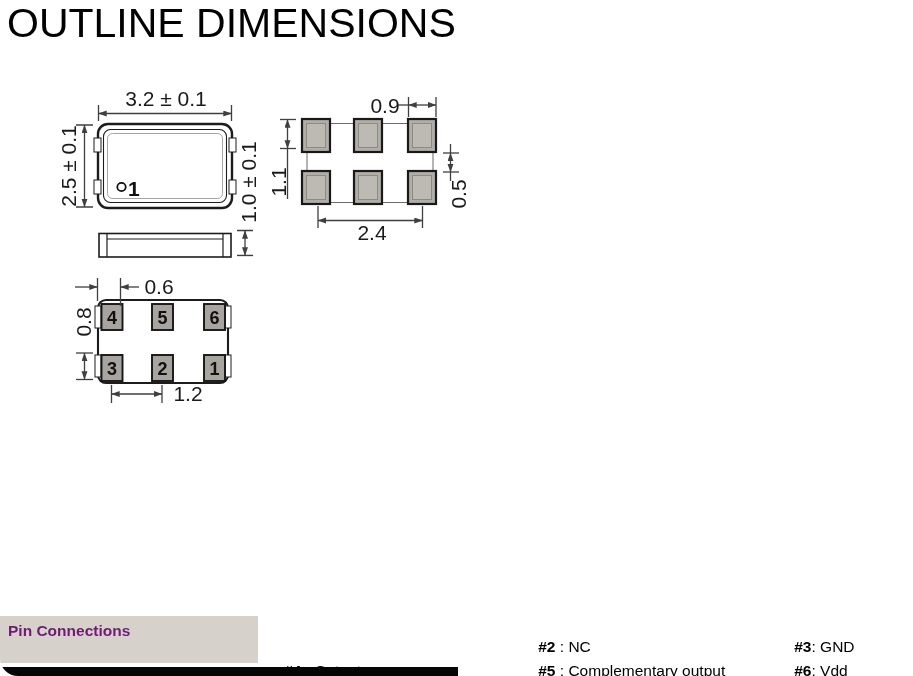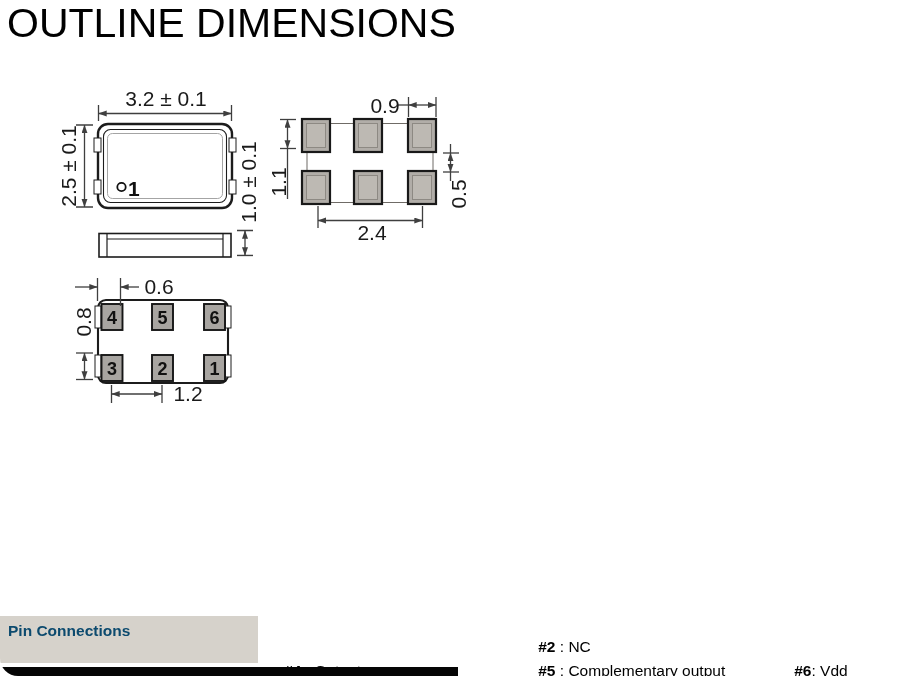--- a/index.html
+++ b/index.html
@@ -22,21 +22,21 @@
   .padin{fill:#bdb9b3;stroke:#8d8983;stroke-width:1;}
   .pin{fill:#a8a5a1;stroke:#161616;stroke-width:1.9;}
   .pintxt{font:600 18px "Liberation Sans",sans-serif;fill:#111;}
   .pin1c{fill:#ffffff;stroke:#111;stroke-width:1.8;}
   .pin1t{font:700 21px "Liberation Sans",sans-serif;fill:#111;}
   .dim line{stroke:#3f3f3f;stroke-width:1.3;}
   .dim text{font:21px "Liberation Sans",sans-serif;fill:#1a1a1a;}
 
   
   .pc-head{position:absolute;left:0;top:616px;width:258px;height:47px;background:#d6d2cb;
-           box-sizing:border-box;padding:6px 10px 0 8px;font-size:15.5px;font-weight:700;color:#0c4a6e;}
+           box-sizing:border-box;padding:6px 10px 0 8px;font-size:15.5px;font-weight:700;color:#701a75;}
   .pc-entry{position:absolute;font-size:15.5px;color:#000;white-space:pre;}
   .pc-entry b{font-weight:700;}
   .pc-entry .pcv{white-space:pre;}
   .footer-bar{position:absolute;left:0;top:667px;width:458px;height:9px;background:#050505;}
 </style>
 </head>
 <body>
 
 <div class="page">
 
@@ -219,18 +219,21 @@
 
   <div class="pc-entry" style="left:267px;top:644px;">
     <b>#4</b><span class="pcv"> : Output</span>
   </div>
   <div class="pc-entry" style="left:521px;top:620px;">
     <b>#2</b><span class="pcv"> : NC</span>
   </div>
   <div class="pc-entry" style="left:521px;top:644px;">
     <b>#5</b><span class="pcv"> : Complementary output</span>
   </div>
+  <div class="pc-entry" style="left:777px;top:620px;">
+    <b>#3</b><span class="pcv">: GND</span>
+  </div>
   <div class="pc-entry" style="left:777px;top:644px;">
     <b>#6</b><span class="pcv">: Vdd</span>
   </div>
 
   <div class="footer-bar"></div>
 </div>
 
 </body></html>

